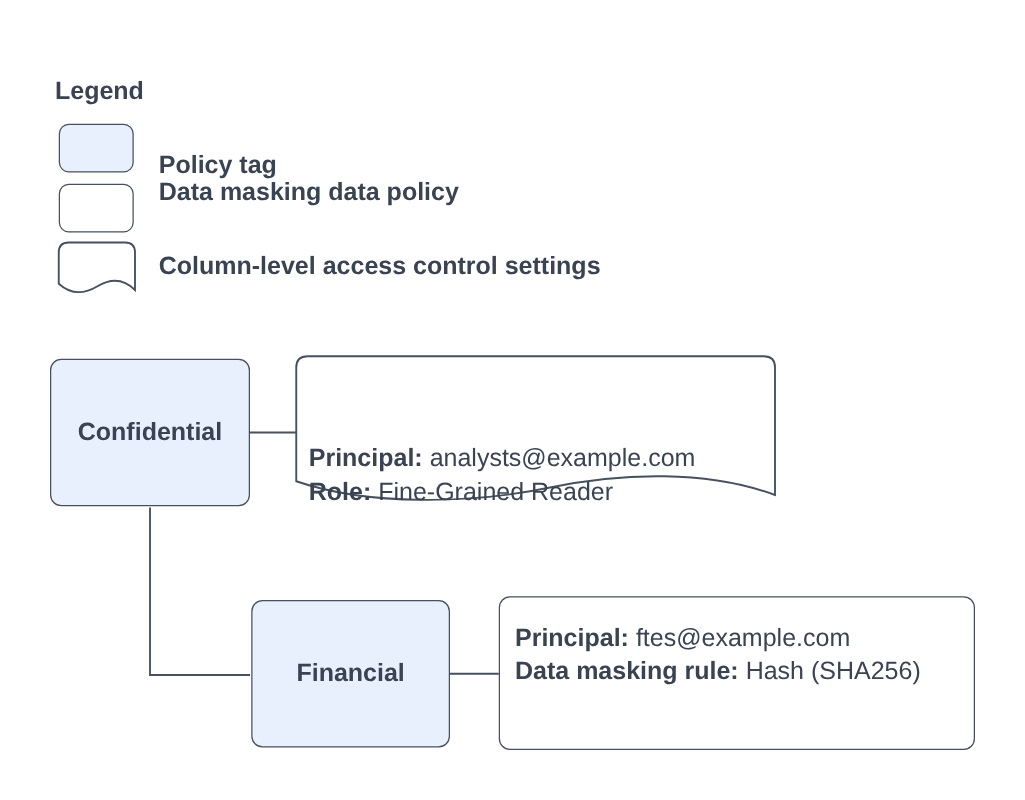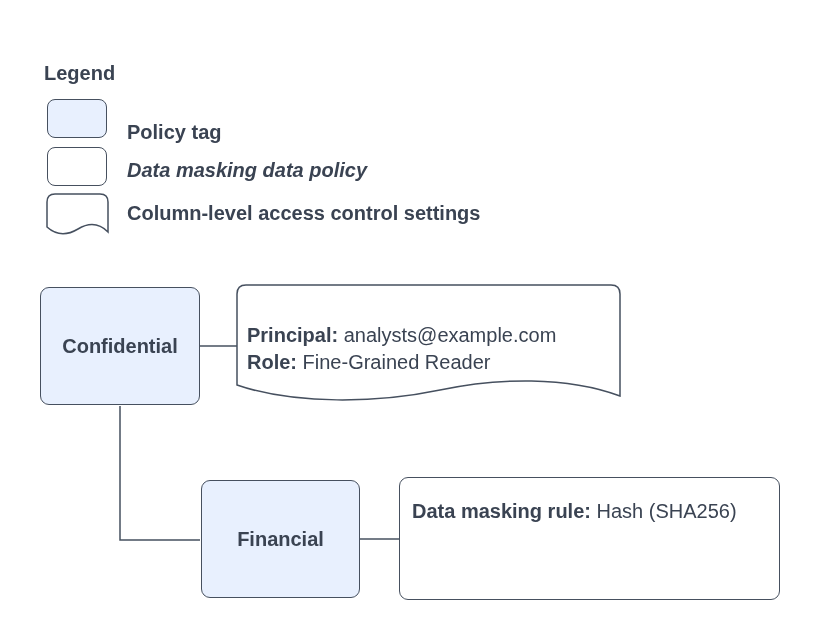--- a/index.html
+++ b/index.html
@@ -47,21 +47,21 @@
     font-size:20px;font-weight:bold;
   }
   .note-box{
     background:var(--shape-fill);
     border:1.5px solid var(--border);
     border-radius:9px;
   }
   .fields{
     font-size:20px;line-height:26px;white-space:nowrap;
   }
-  .fields.doc{line-height:27px;}
+  .fields.doc{line-height:27px;margin-top:32px;}
   .field-label{font-weight:bold;}
 </style>
 </head>
 <body>
 
 <div class="canvas">
 
   <svg class="layer" viewBox="0 0 820 640">
 
     <path class="shape-stroke" d="M 55 194 L 100 194 Q 108 194 108 202 L 108 232
@@ -78,21 +78,21 @@
              C 566 376 498 378 440 390 C 378 403 295 405 237 385
              L 237 294 Q 237 285 246 285 Z"></path>
   </svg>
 
   <div class="abs legend-title">Legend</div>
 
   <div class="abs swatch" style="left:47px;top:99px;"></div>
   <div class="abs legend-label" style="left:127px;top:120px;">Policy tag</div>
 
   <div class="abs swatch white" style="left:47px;top:147px;"></div>
-  <div class="abs legend-label" style="left:127px;top:158px;font-style:italic;">Data masking data policy</div>
+  <div class="abs legend-label" style="left:127px;top:142px;">Data masking data policy</div>
 
   <div class="abs node" style="left:40px;top:287px;width:160px;height:118px;">
     <span>Confidential</span>
   </div>
 
   <div class="abs legend-label" style="left:127px;top:201px;">Column-level access control settings</div>
 
   <div class="abs fields doc" style="left:247px;top:322px;">
     <div>
       <span class="field-label">Principal:</span>
@@ -104,18 +104,22 @@
     </div>
   </div>
 
   <div class="abs node" style="left:201px;top:480px;width:159px;height:118px;">
     <span>Financial</span>
   </div>
 
   <div class="abs note-box" style="left:399px;top:477px;width:381px;height:123px;"></div>
   <div class="abs fields" style="left:412px;top:498px;">
     <div>
+      <span class="field-label">Principal:</span>
+      <span class="field-value">ftes@example.com</span>
+    </div>
+    <div>
       <span class="field-label">Data masking rule:</span>
       <span class="field-value">Hash (SHA256)</span>
     </div>
   </div>
 
 </div>
 
 </body></html>

